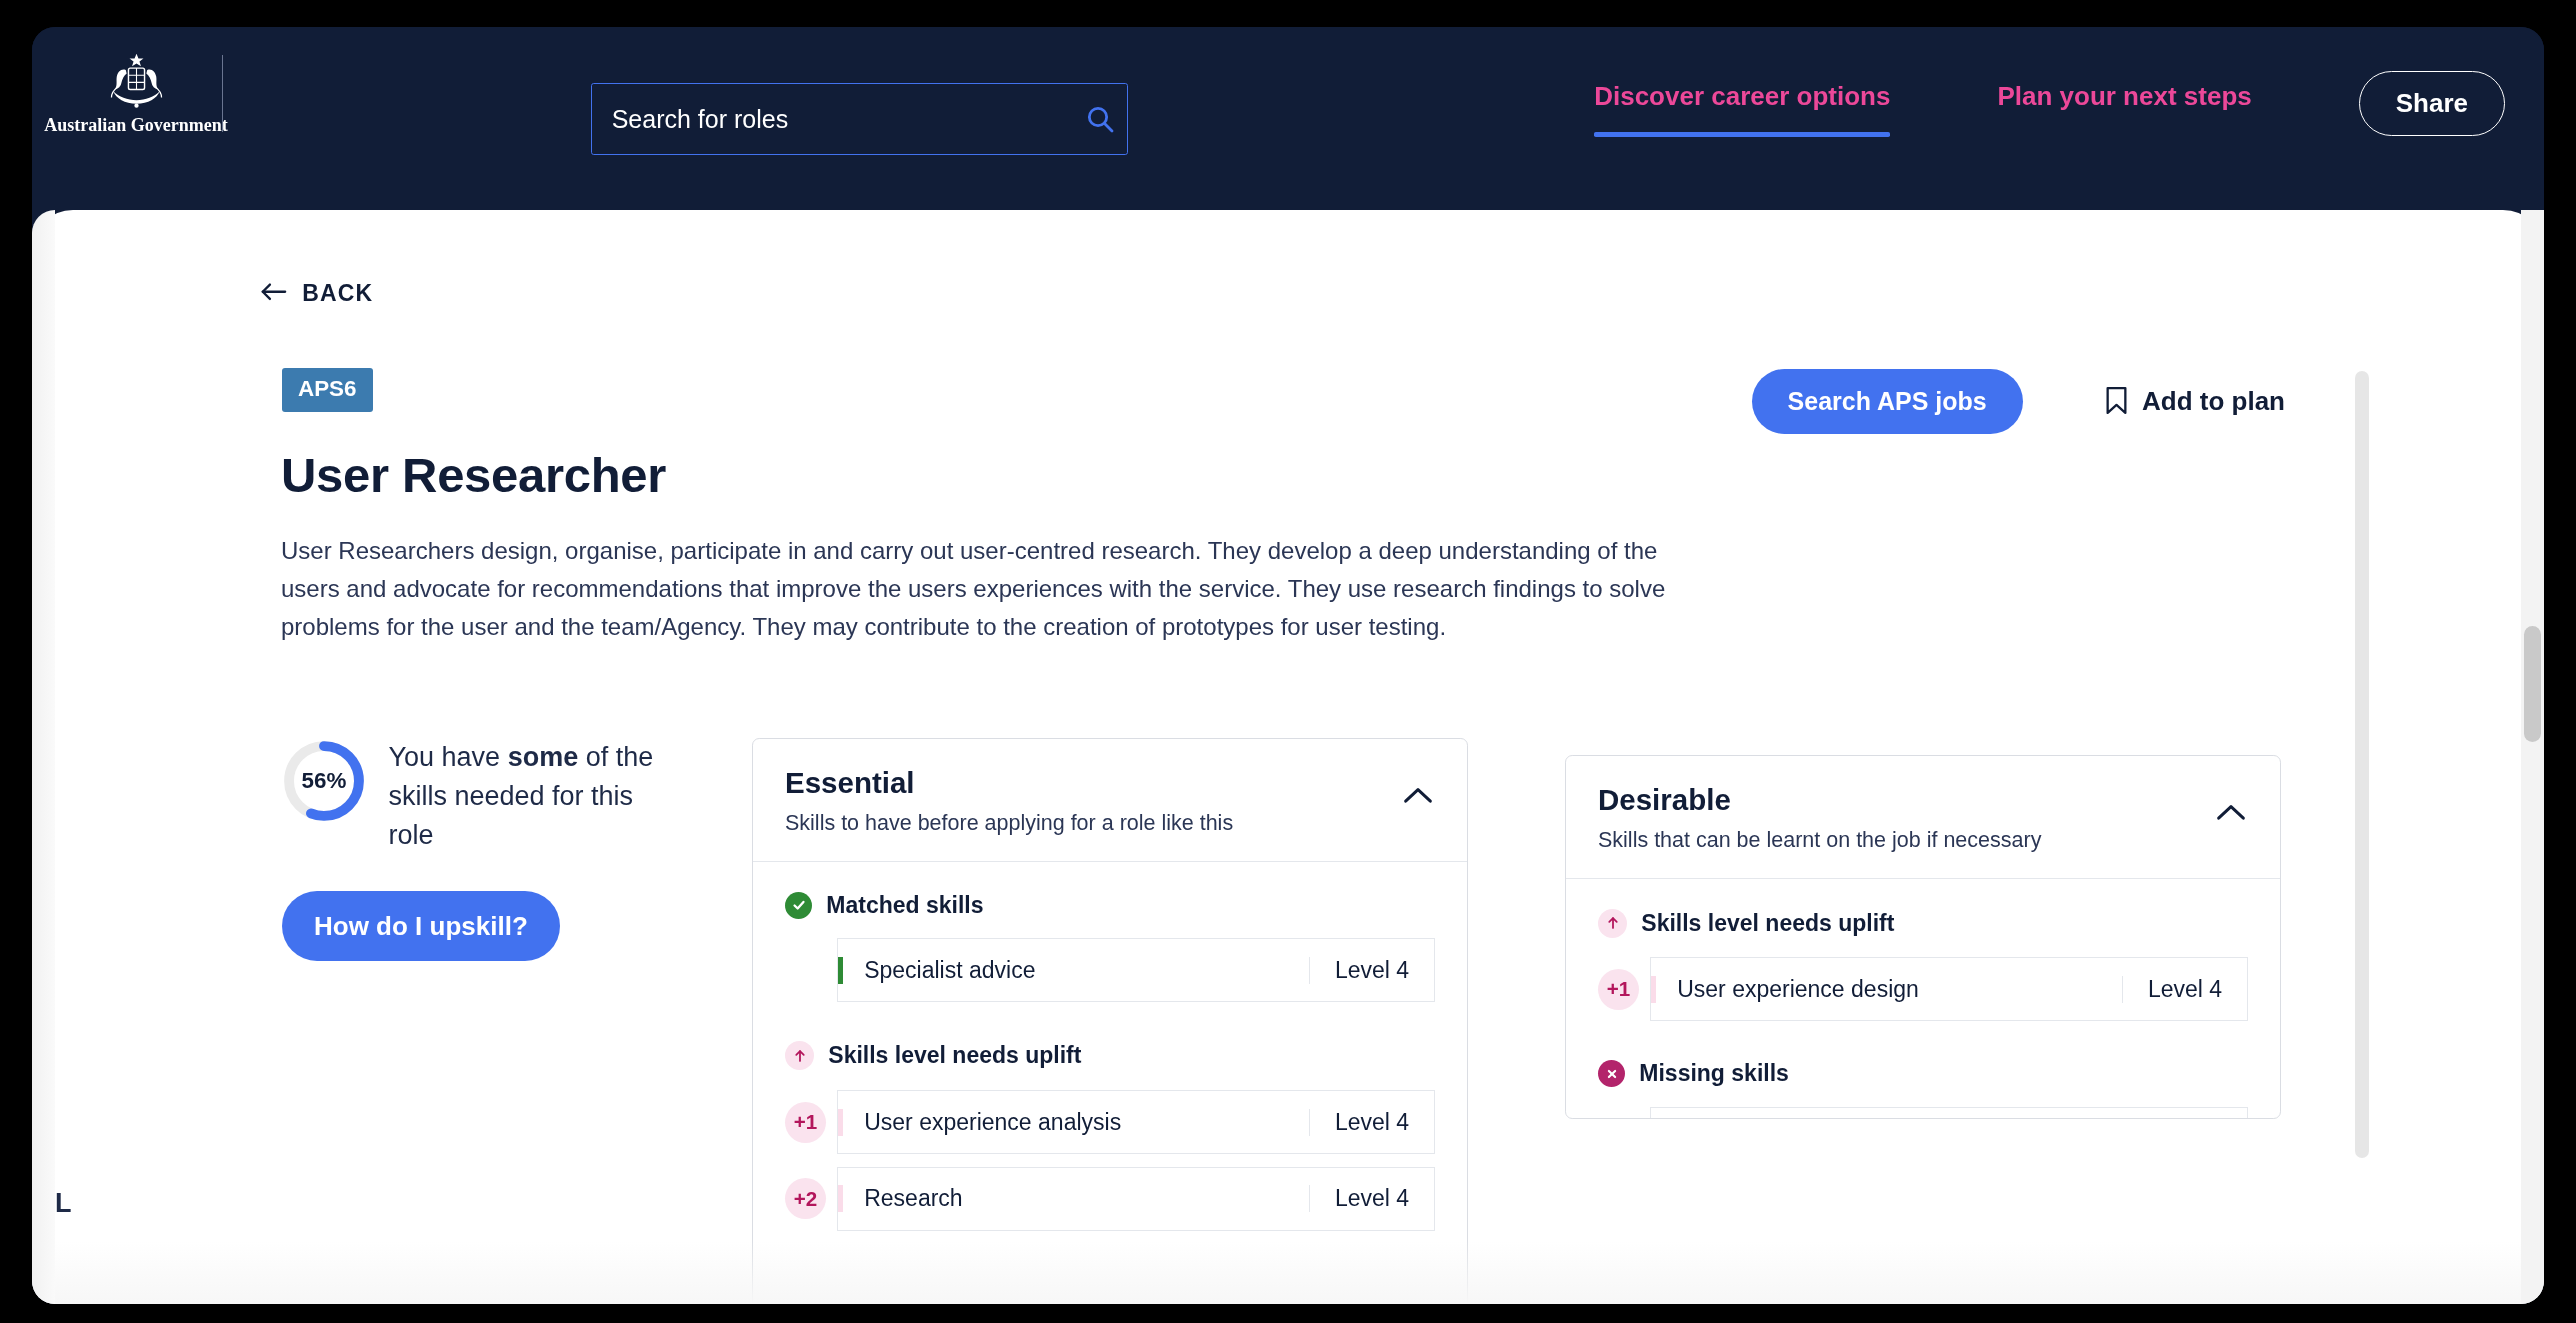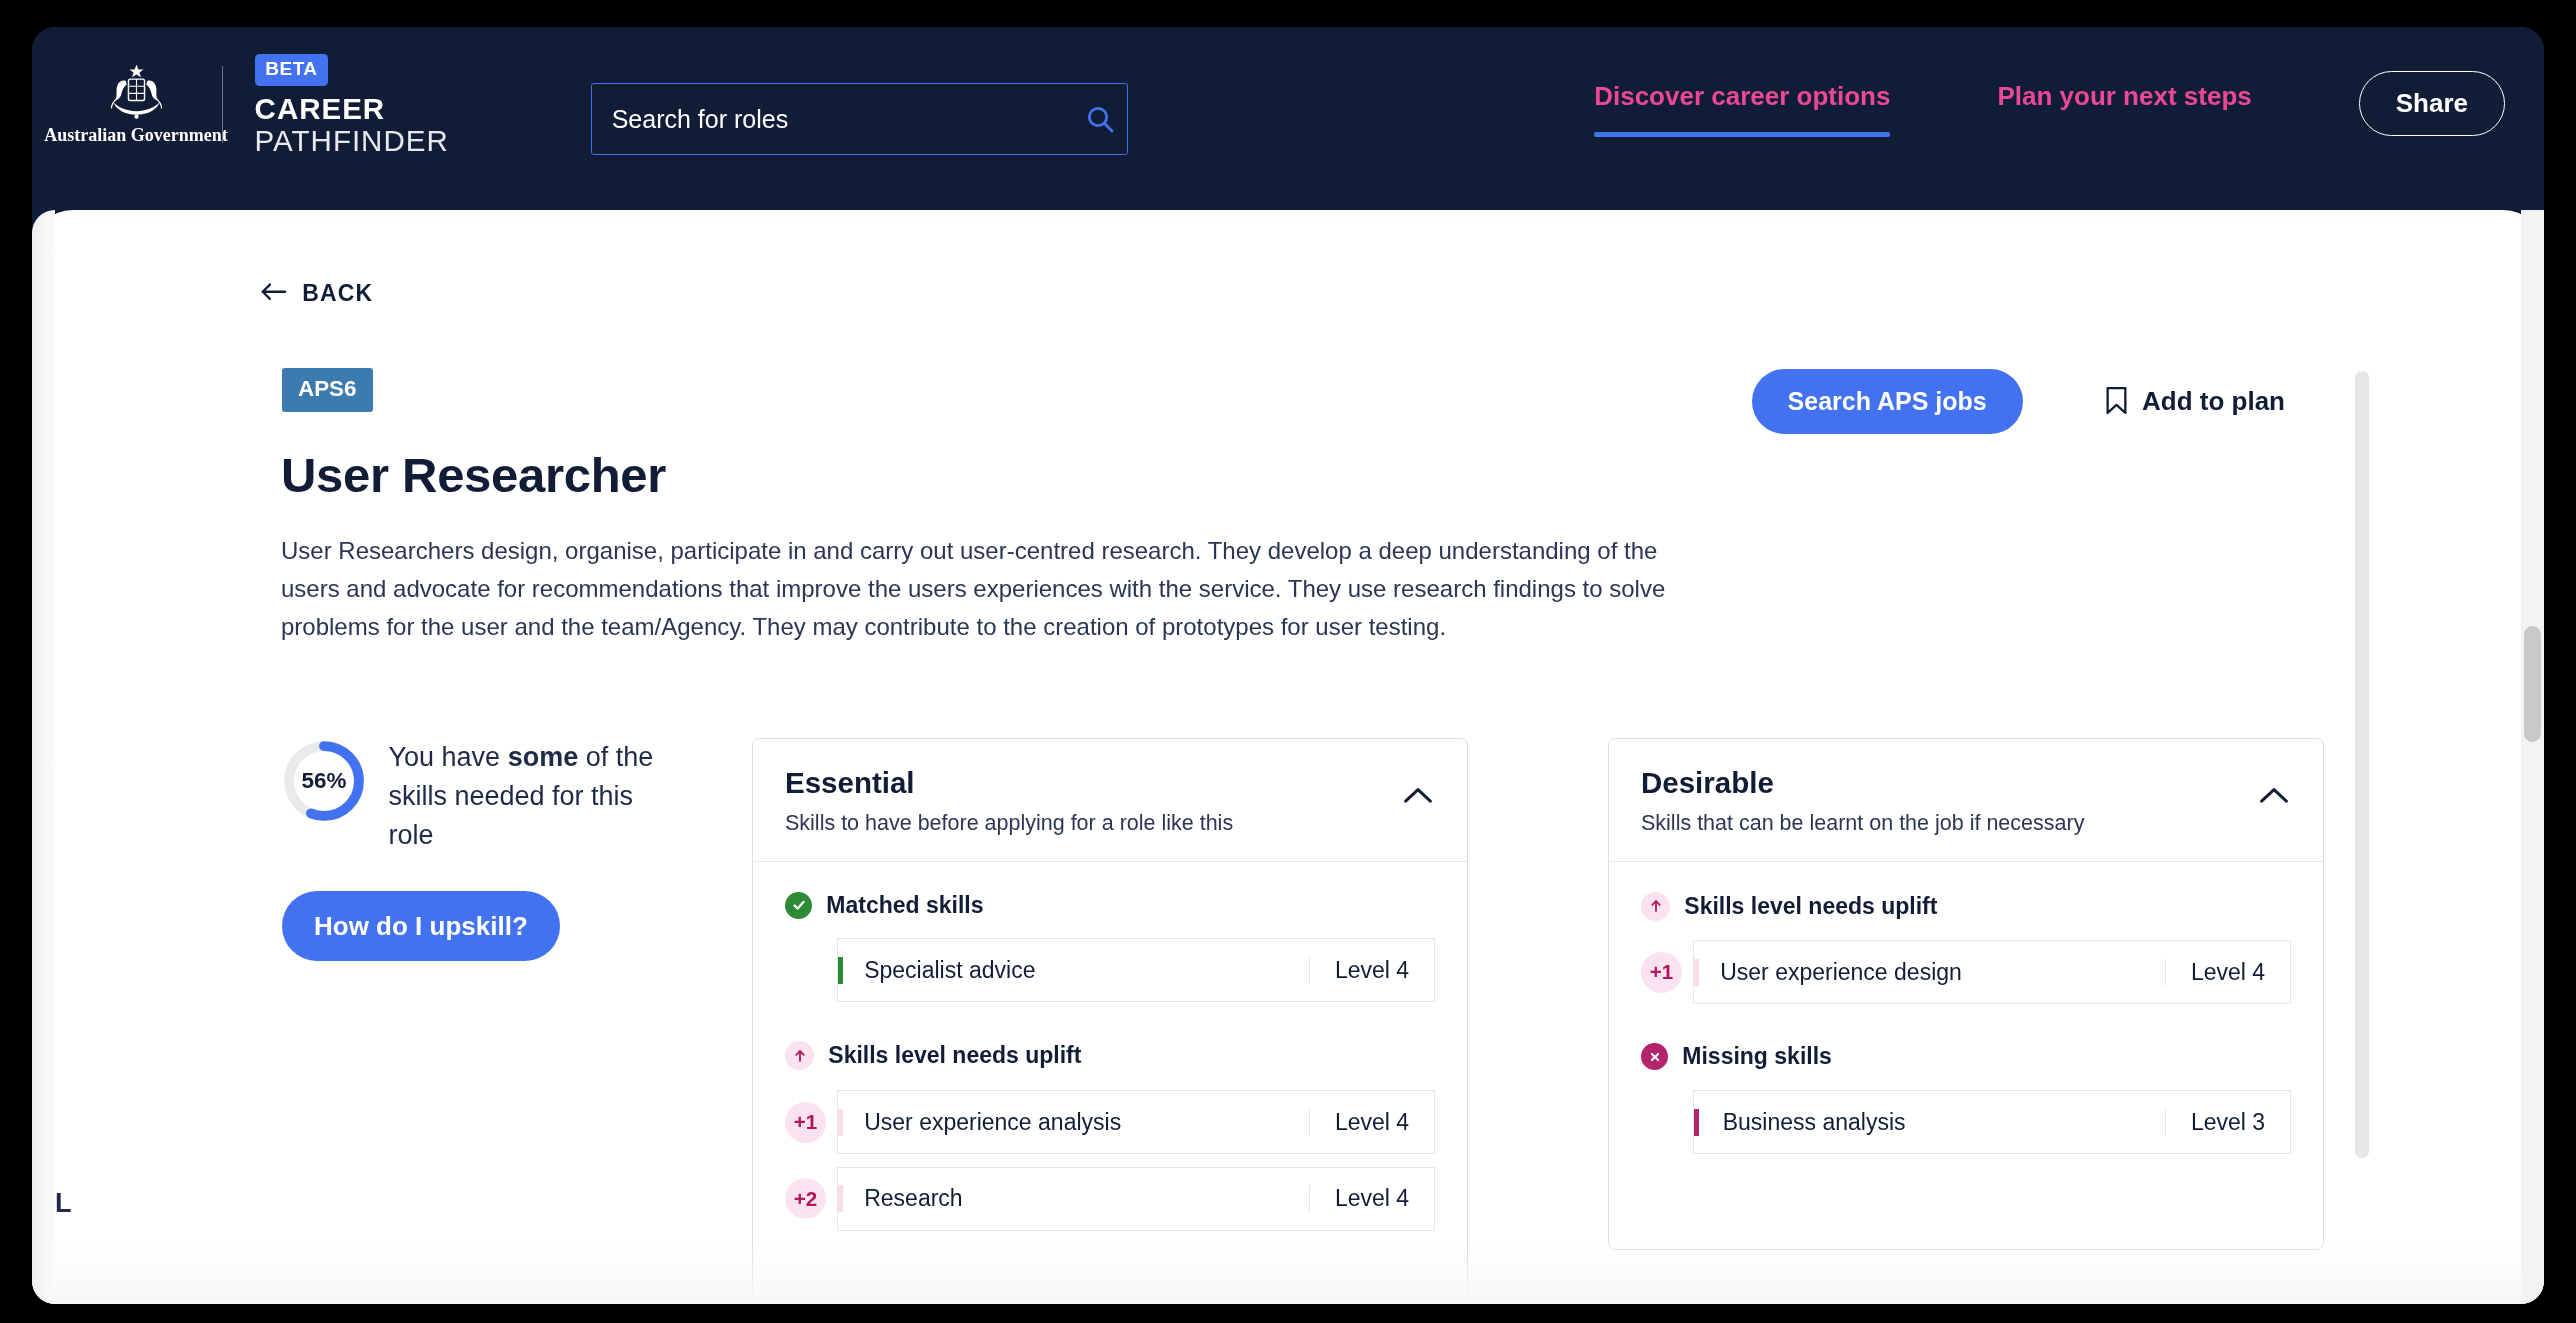--- a/index.html
+++ b/index.html
@@ -179,21 +179,21 @@
   }
 
   
   .card {
     position: absolute; top: 711px;
     width: 716px;
     border: 0.9px solid #DADDE3; border-radius: 7.2px;
     background: #ffffff; overflow: hidden;
   }
   .card.essential { left: 720px; height: 590px; }
-  .card.desirable { left: 1576px; height: 512px; }
+  .card.desirable { left: 1533px; height: 364px; margin-top: 17px; }
 
   .card-head {
     padding: 27px 32px 25px;
     border-bottom: 0.9px solid #E4E7EC;
     position: relative;
   }
   .card-title { color: #111D37; font-size: 29.5px; font-weight: 700; }
   .card-sub { color: #2B3655; font-size: 21.5px; margin-top: 10.7px; }
   .chevron {
     position: absolute; right: 34px; top: 47px; cursor: pointer;
@@ -299,25 +299,20 @@
             <path d="M40 20 c-5 -2 -9 2 -10 7 c-1 5 1 10 -2 14 c3 1 6 -2 7 -6 c1 -5 3 -9 6 -11 z"></path>
             <path d="M64 20 c5 -2 9 2 10 7 c1 5 -1 10 2 14 c-3 1 -6 -2 -7 -6 c-1 -5 -3 -9 -6 -11 z"></path>
             <path d="M26 44 c6 6 16 10 26 10 c10 0 20 -4 26 -10 c-3 8 -13 14 -26 14 c-13 0 -23 -6 -26 -14 z"></path>
             <circle cx="52" cy="60" r="2.4"></circle>
             <path d="M30 40 c-4 3 -6 7 -6 11 M74 40 c4 3 6 7 6 11" stroke="#ffffff" stroke-width="1.4" fill="none"></path>
           </g>
         </svg>
         <div class="crest-label">Australian Government</div>
       </div>
       <div class="brand-divider"></div>
-      <div class="brandtext">
-        <div class="beta">BETA</div>
-        <div class="brand-line1">CAREER</div>
-        <div class="brand-line2">PATHFINDER</div>
-      </div>
     </div>
 
     <div class="searchbox">
       <input type="text" placeholder="Search for roles" style="">
       <span class="search-icon">
         <svg width="32" height="32" viewBox="0 0 24 24" fill="none" stroke="#4272EF" stroke-width="2.1" stroke-linecap="round">
           <circle cx="10.5" cy="10.5" r="6.5"></circle>
           <line x1="15.4" y1="15.4" x2="21" y2="21"></line>
         </svg>
       </span>

